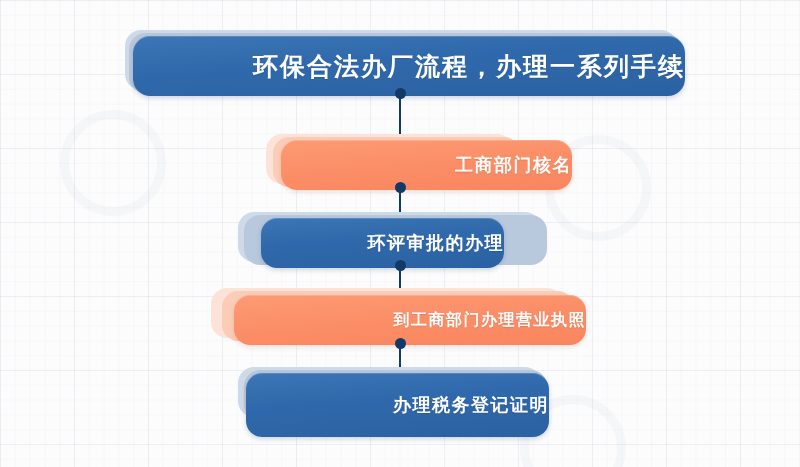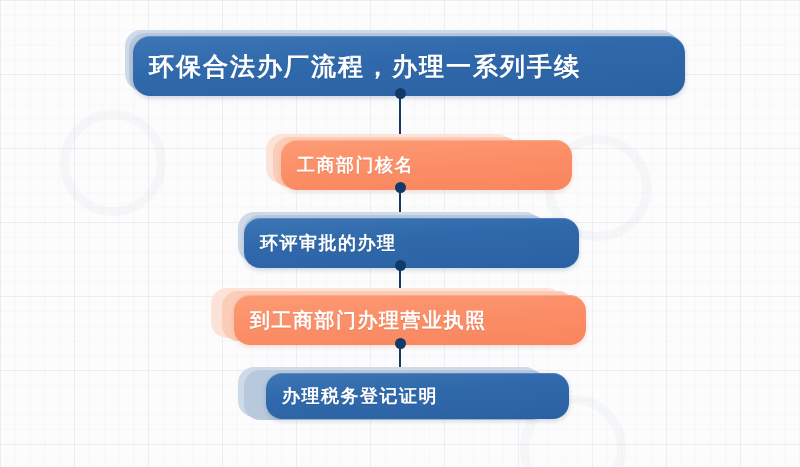--- a/index.html
+++ b/index.html
@@ -71,21 +71,21 @@
     background: #123a66;
     left: 394.5px;
     z-index: 4;
   }
 
   
   .flow-box {
     position: absolute;
     display: flex;
     align-items: center;
-    justify-content: flex-start;
+    justify-content: flex-end;
     border-radius: 16px;
     z-index: 3;
     box-sizing: border-box;
     padding-left: 16px;
   }
   .flow-box .box-label {
     color: #ffffff;
     font-weight: bold;
     white-space: nowrap;
     letter-spacing: 1.5px;
@@ -124,31 +124,31 @@
   }
   #box-title .box-label { font-size: 25px; letter-spacing: 2px; }
   #stack-title-a { left: 125px; top: 30px; width: 552px; height: 60px; }
   #stack-title-b { left: 129px; top: 33px; width: 552px; height: 60px; }
 
   #box-step1 { left: 281px; top: 140px; width: 291px; height: 50px; }
   #box-step1 .box-label { font-size: 18px; }
   #stack-step1-a { left: 266px; top: 134px; width: 247px; height: 50px; }
   #stack-step1-b { left: 273px; top: 137px; width: 247px; height: 50px; }
 
-  #box-step2 { left: 244px; top: 218px; width: 335px; height: 50px; }
+  #box-step2 { left: 261px; top: 218px; width: 243px; height: 50px; }
   #box-step2 .box-label { font-size: 18px; }
   #stack-step2-a { left: 238px; top: 212px; width: 303px; height: 50px; }
   #stack-step2-b { left: 244px; top: 215px; width: 303px; height: 50px; }
 
   #box-step3 { left: 234px; top: 295px; width: 352px; height: 50px; }
-  #box-step3 .box-label { font-size: 20px; }
+  #box-step3 .box-label { font-size: 16px; }
   #stack-step3-a { left: 211px; top: 288px; width: 352px; height: 50px; }
   #stack-step3-b { left: 222px; top: 291px; width: 352px; height: 50px; }
 
-  #box-step4 { left: 266px; top: 373px; width: 303px; height: 46px; }
+  #box-step4 { left: 246px; top: 373px; width: 303px; height: 64px; }
   #box-step4 .box-label { font-size: 18px; }
   #stack-step4-a { left: 238px; top: 367px; width: 303px; height: 50px; }
   #stack-step4-b { left: 244px; top: 370px; width: 303px; height: 50px; }
 
   
   #line-1 { top: 92px;  height: 52px; }
   #line-2 { top: 186px; height: 36px; }
   #line-3 { top: 264px; height: 35px; }
   #line-4 { top: 341px; height: 36px; }
 

